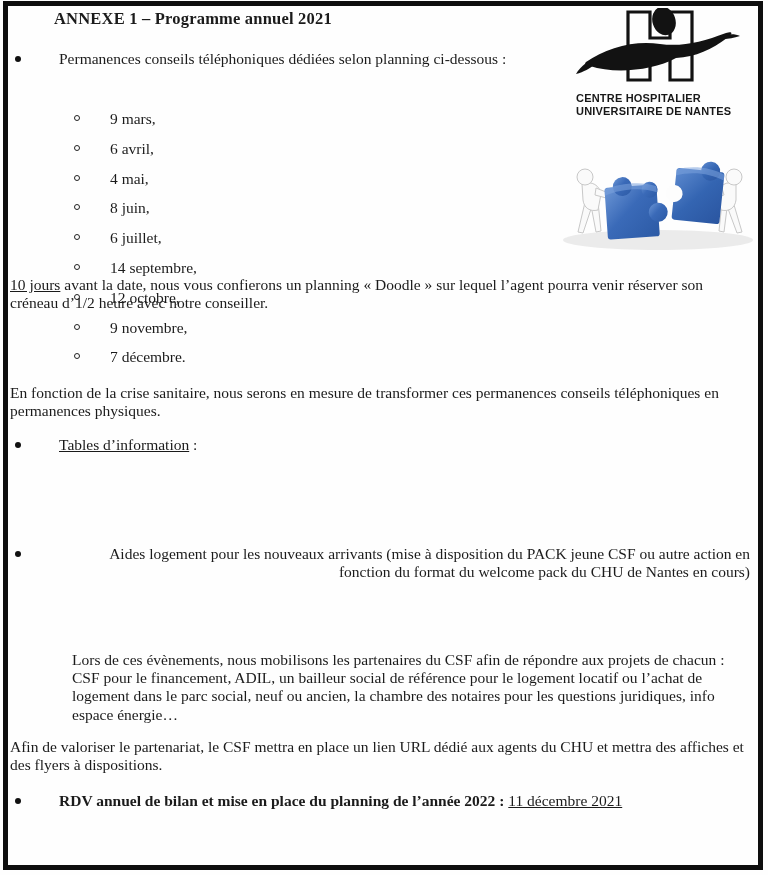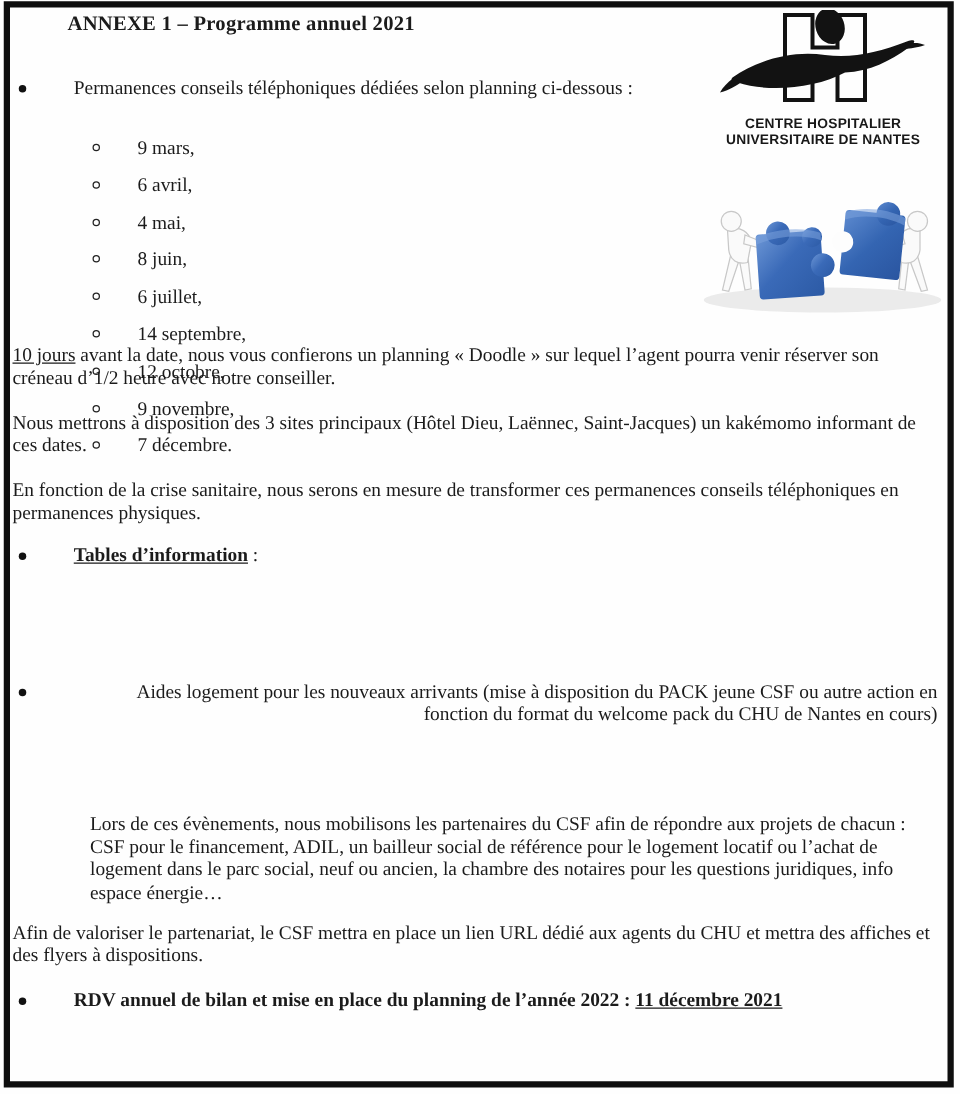--- a/index.html
+++ b/index.html
@@ -41,25 +41,25 @@
     position:relative; height:17.8px;
     padding-left:38px; font-size:15.5px;margin-top:12px;
   }
   .circle-glyph {
     position:absolute; left:2px; top:5px;
     width:6px; height:6px;
     border:1.4px solid #222; border-radius:50%;
     display:inline-block;
   }
   .u { text-decoration:underline;margin-top:28px; }
-  .bu { font-weight:bold; text-decoration:underline; }
+  .bu { font-weight:normal; text-decoration:underline; }
   .b  { font-weight:bold; }
   .indent-para { left:72px; width:682px; font-size:15.5px; line-height:18.2px; }
 
-  .logo-box { left:576px; top:8px; width:165px; height:108px; text-align:center; }
+  .logo-box { left:576px; top:8px; width:165px; height:108px; }
   .logo-text {
     font-family:"Liberation Sans","DejaVu Sans",sans-serif;
     font-weight:bold; font-size:11px; line-height:13px;
     color:#181818; letter-spacing:.2px; white-space:nowrap;
   }
   .puzzle-box { left:556px; top:128px; width:208px; height:130px; }
 </style>
 </head>
 <body>
 
@@ -127,42 +127,41 @@
 
       <g transform="rotate(6 142 68)">
         <rect x="118" y="42" width="48" height="52" rx="3" fill="url(#pg2)"></rect>
         <circle cx="152" cy="42" r="9.5" fill="url(#pg2)"></circle>
         <circle cx="118" cy="68" r="8.5" fill="#fdfdfd"></circle>
         <path d="M118,44 C132,38 152,38 166,44 L166,50 C152,44 132,44 118,50 Z" fill="#7ba3dc" opacity="0.55"></path>
       </g>
     </svg>
   </div>
 
-  <div class="abs bullet-row" style="top:62px;">
+  <div class="abs bullet-row" style="top:50px;">
     <span class="bullet-dot"></span>
     <span>Permanences conseils téléphoniques dédiées selon planning ci-dessous :</span>
   </div>
 
   <ul class="abs dates-list">
     <li><span class="circle-glyph"></span><span>9 mars,</span></li>
     <li><span class="circle-glyph"></span><span>6 avril,</span></li>
     <li><span class="circle-glyph"></span><span>4 mai,</span></li>
     <li><span class="circle-glyph"></span><span>8 juin,</span></li>
     <li><span class="circle-glyph"></span><span>6 juillet,</span></li>
     <li><span class="circle-glyph"></span><span>14 septembre,</span></li>
     <li><span class="circle-glyph"></span><span>12 octobre,</span></li>
     <li><span class="circle-glyph"></span><span>9 novembre,</span></li>
     <li><span class="circle-glyph"></span><span>7 décembre.</span></li>
   </ul>
 
   <div class="abs para" style="top:276px;">
     <span class="u">10 jours</span><span> avant la date, nous vous confierons un planning « Doodle » sur lequel l’agent pourra venir réserver son créneau d’1/2 heure avec notre conseiller.</span>
   </div>
 
-  <div class="abs para" style="top:330px;">Nous mettrons à disposition des 3 sites principaux (Hôtel Dieu, Laënnec, Saint-Jacques) un kakémomo informant de ces dates.</div>
 
   <div class="abs para" style="top:384px;">En fonction de la crise sanitaire, nous serons en mesure de transformer ces permanences conseils téléphoniques en permanences physiques.</div>
 
   <div class="abs bullet-row" style="top:436px;">
     <span class="bullet-dot"></span>
     <span class="bu">Tables d’information</span><span> :</span>
   </div>
 
 
   <div class="abs bullet-row" style="top:545px;text-align:right;">

